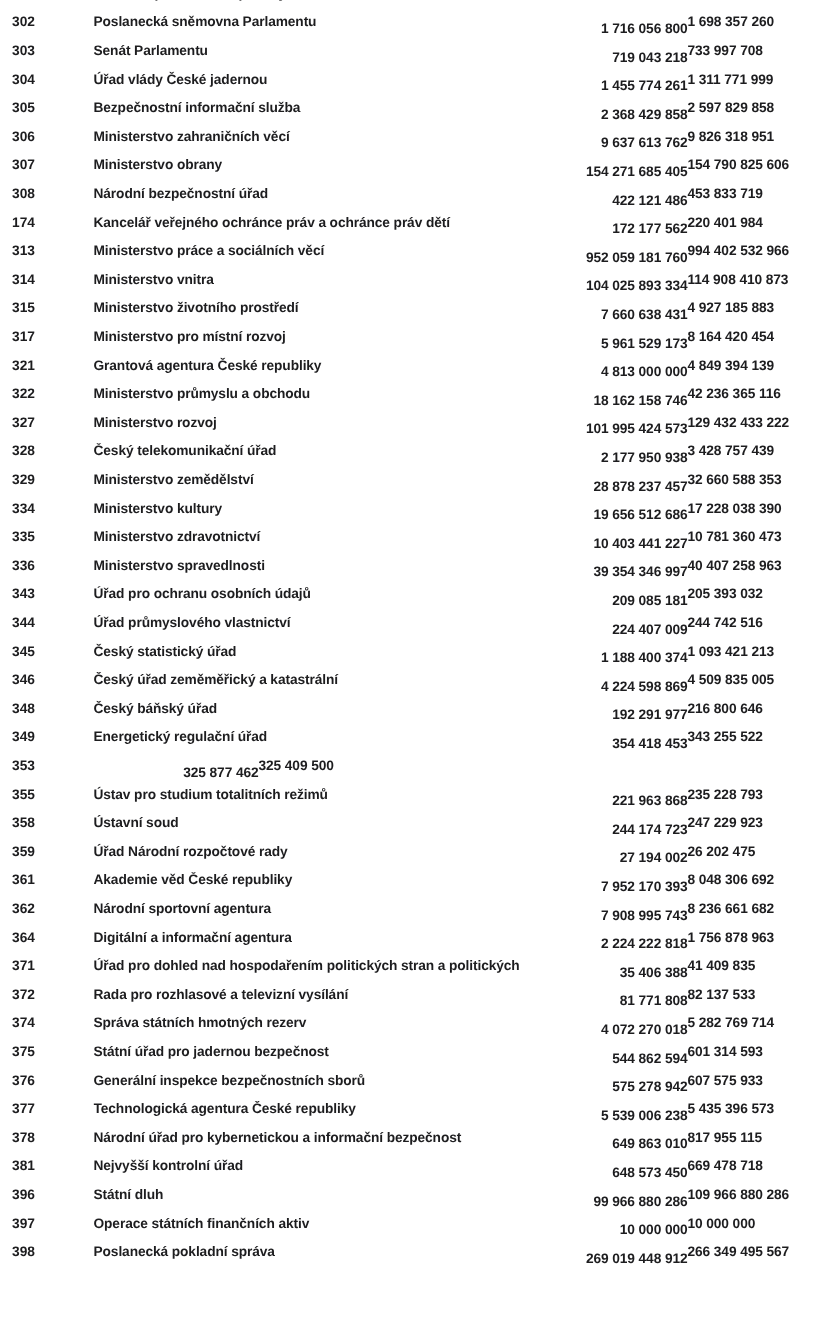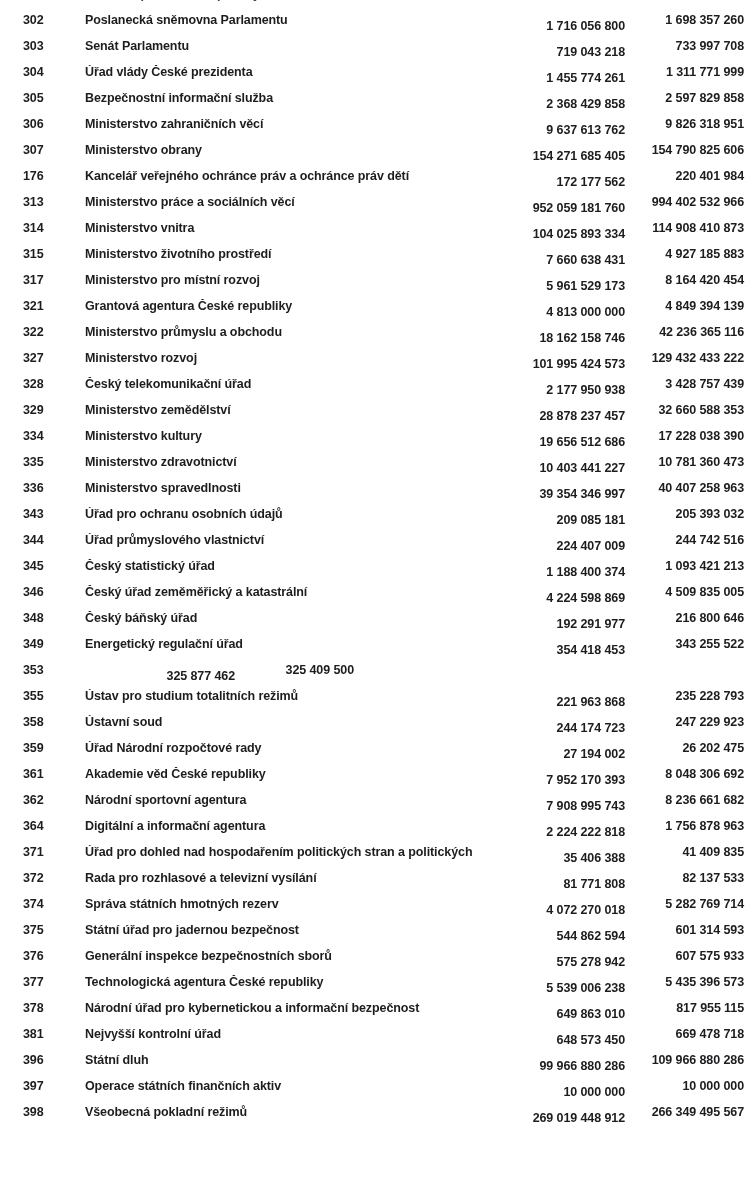--- a/index.html
+++ b/index.html
@@ -31,38 +31,38 @@
   .row {
     display: flex;
     align-items: center;
     height: 26px;
     padding-right: 6px;
     box-sizing: border-box;
     white-space: nowrap;
   }
   .cell-code {
     width: 85px;
-    padding-left: 23px;
+    padding-left: 11px;
     box-sizing: border-box;
     flex-shrink: 0;
   }
   .cell-name {
     flex: 1 1 auto;
     overflow: hidden;
   }
   .cell-v1 {
     width: 150px;
     flex-shrink: 0;
     text-align: right;
     margin-top: 12px;
   }
   .cell-v2 {
     width: 119px;
     flex-shrink: 0;
-    text-align: right;
+    text-align: left;
   }
   .row.partial {
     opacity: 0.85;
   }
 </style>
 </head>
 <body>
 
 <div class="page">
   <div class="budget-table">
@@ -82,21 +82,21 @@
 
   <div class="row">
     <span class="cell-code">303</span>
     <span class="cell-name">Senát Parlamentu</span>
     <span class="cell-v1">719 043 218</span>
     <span class="cell-v2">733 997 708</span>
   </div>
 
   <div class="row">
     <span class="cell-code">304</span>
-    <span class="cell-name">Úřad vlády České prezidenta</span>
+    <span class="cell-name">Úřad vlády České jadernou</span>
     <span class="cell-v1">1 455 774 261</span>
     <span class="cell-v2">1 311 771 999</span>
   </div>
 
   <div class="row">
     <span class="cell-code">305</span>
     <span class="cell-name">Bezpečnostní informační služba</span>
     <span class="cell-v1">2 368 429 858</span>
     <span class="cell-v2">2 597 829 858</span>
   </div>
@@ -108,23 +108,29 @@
     <span class="cell-v2">9 826 318 951</span>
   </div>
 
   <div class="row">
     <span class="cell-code">307</span>
     <span class="cell-name">Ministerstvo obrany</span>
     <span class="cell-v1">154 271 685 405</span>
     <span class="cell-v2">154 790 825 606</span>
   </div>
 
-
-  <div class="row">
-    <span class="cell-code">176</span>
+  <div class="row">
+    <span class="cell-code">308</span>
+    <span class="cell-name">Národní bezpečnostní úřad</span>
+    <span class="cell-v1">422 121 486</span>
+    <span class="cell-v2">453 833 719</span>
+  </div>
+
+  <div class="row">
+    <span class="cell-code">174</span>
     <span class="cell-name">Kancelář veřejného ochránce práv a ochránce práv dětí</span>
     <span class="cell-v1">172 177 562</span>
     <span class="cell-v2">220 401 984</span>
   </div>
 
 
   <div class="row">
     <span class="cell-code">313</span>
     <span class="cell-name">Ministerstvo práce a sociálních věcí</span>
     <span class="cell-v1">952 059 181 760</span>
@@ -364,18 +370,18 @@
 
   <div class="row">
     <span class="cell-code">397</span>
     <span class="cell-name">Operace státních finančních aktiv</span>
     <span class="cell-v1">10 000 000</span>
     <span class="cell-v2">10 000 000</span>
   </div>
 
   <div class="row">
     <span class="cell-code">398</span>
-    <span class="cell-name">Všeobecná pokladní režimů</span>
+    <span class="cell-name">Poslanecká pokladní správa</span>
     <span class="cell-v1">269 019 448 912</span>
     <span class="cell-v2">266 349 495 567</span>
   </div>
 </div>
 </div>
 
 </body></html>

